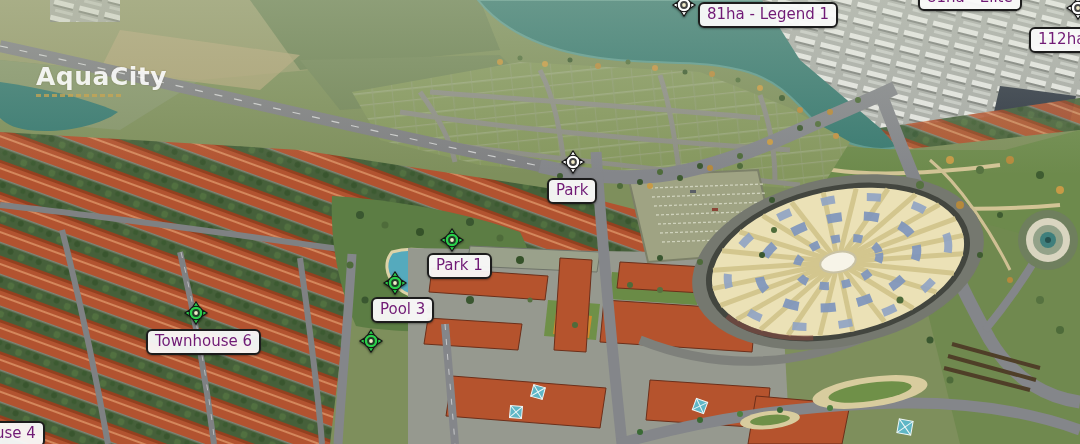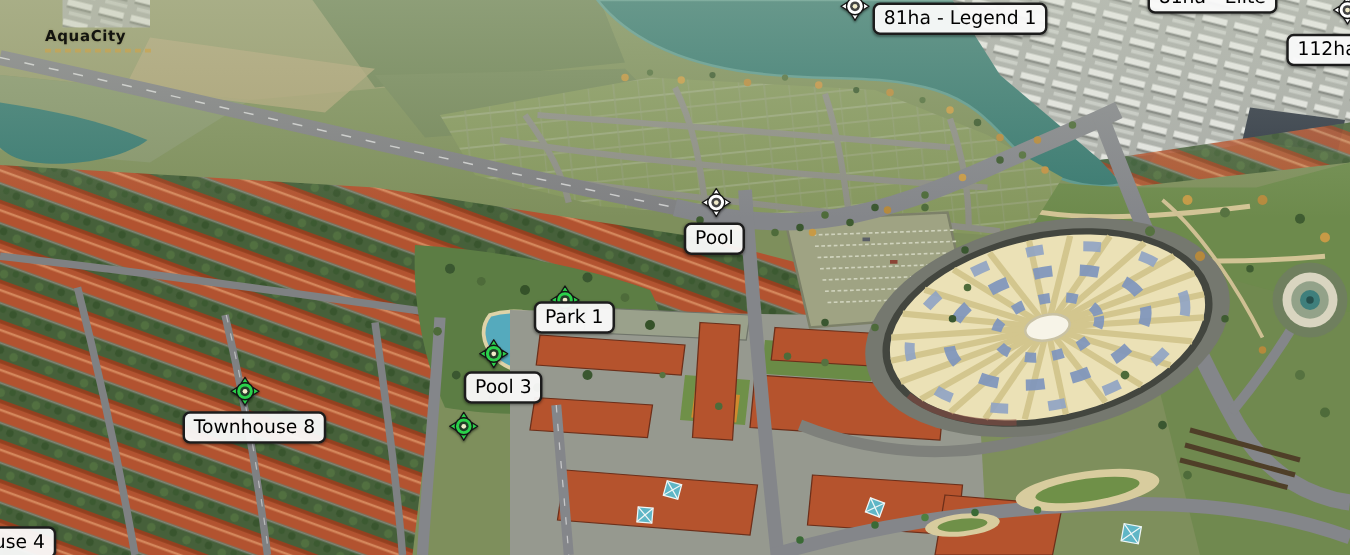--- a/index.html
+++ b/index.html
@@ -9,38 +9,38 @@
     background:#7e8f5c;
   }
   .bg{position:absolute;left:0;top:0;width:1080px;height:444px;display:block;}
   .map-label{
     position:absolute;
     background:rgba(250,250,250,.95);
     border:2px solid #1c1c1c;
     border-radius:6px;
     padding:0 7px;
     height:22px; line-height:21px;
-    font-size:15px; color:#000000;
+    font-size:15px; color:#701a75;
     white-space:nowrap;
     box-shadow:0 1px 2px rgba(0,0,0,.35);
     z-index:5;
   }
   .pin{
     position:absolute; width:24px; height:24px; z-index:4;
     filter:drop-shadow(0 1px 1px rgba(0,0,0,.55));
   }
   .pin svg{width:24px;height:24px;display:block;}
   .pin-white{color:#ffffff;}
   .pin-green{color:#2bd14b;}
   .logo{
     position:absolute; left:36px; top:22px; z-index:3; opacity:.88;
   }
   .logo-text{
-    font-size:12px; font-weight:bold; letter-spacing:.5px;
-    color:#000000; text-shadow:0 0 2px rgba(90,70,20,.35);
+    font-size:25px; font-weight:bold; letter-spacing:.5px;
+    color:#ffffff; text-shadow:0 0 2px rgba(90,70,20,.35);margin-top:40px;
   }
   .logo-tagline{
     margin-top:3px; width:86px; height:3px;
     background:repeating-linear-gradient(90deg, rgba(201,165,82,.85) 0 5px, rgba(201,165,82,0) 5px 8px);
   }
 </style>
 </head>
 <body>
 
 <div class="stage">
@@ -394,19 +394,19 @@
     </div>
   <div class="pin pin-green" style="left:359px;top:329px">
       <svg viewBox="0 0 24 24">
         <use href="#pinSym"></use>
       </svg>
     </div>
 
   <div class="map-label" style="left:698px;top:2px">81ha - Legend 1</div>
   <div class="map-label" style="left:918px;top:-15px">81ha - Elite</div>
   <div class="map-label" style="left:1029px;top:27px">112ha</div>
-  <div class="map-label" style="left:547px;top:178px">Pool</div>
-  <div class="map-label" style="left:427px;top:241px">Park 1</div>
+  <div class="map-label" style="left:547px;top:178px">Park</div>
+  <div class="map-label" style="left:427px;top:253px">Park 1</div>
   <div class="map-label" style="left:371px;top:297px">Pool 3</div>
-  <div class="map-label" style="left:146px;top:329px">Townhouse 8</div>
+  <div class="map-label" style="left:146px;top:329px">Townhouse 6</div>
   <div class="map-label" style="left:-14px;top:421px">use 4</div>
 
 </div>
 
 </body></html>

